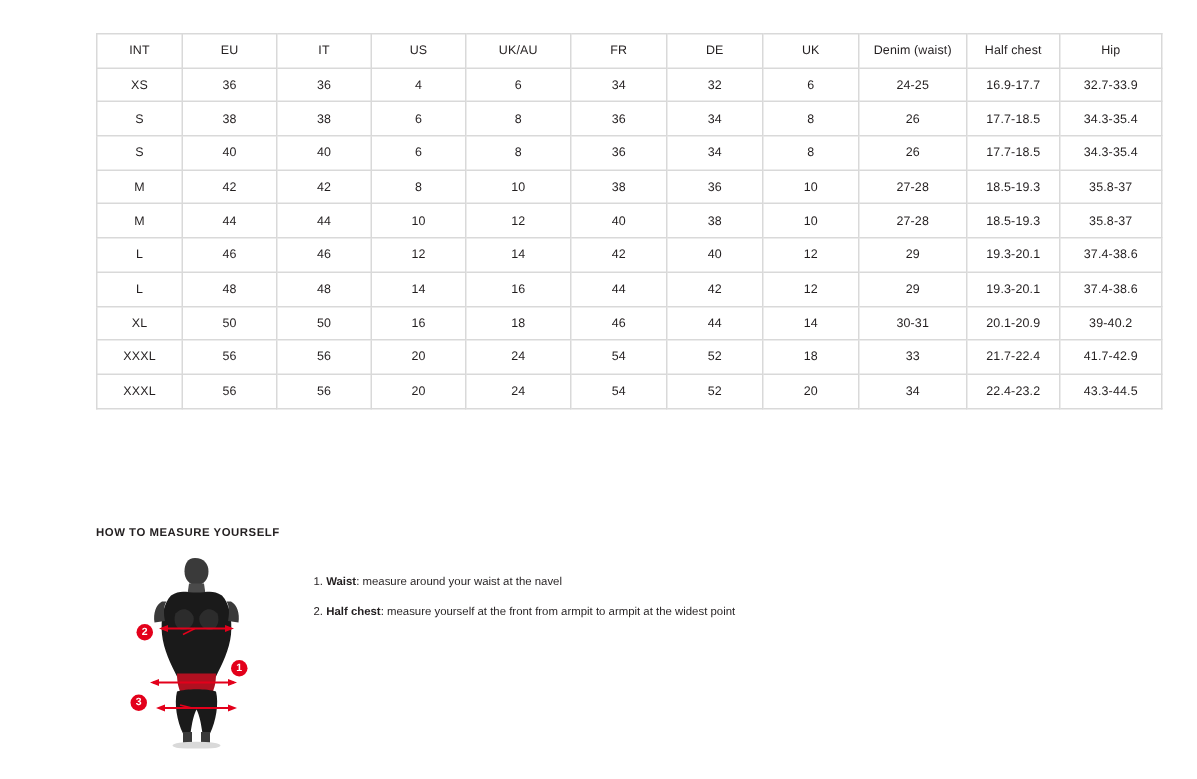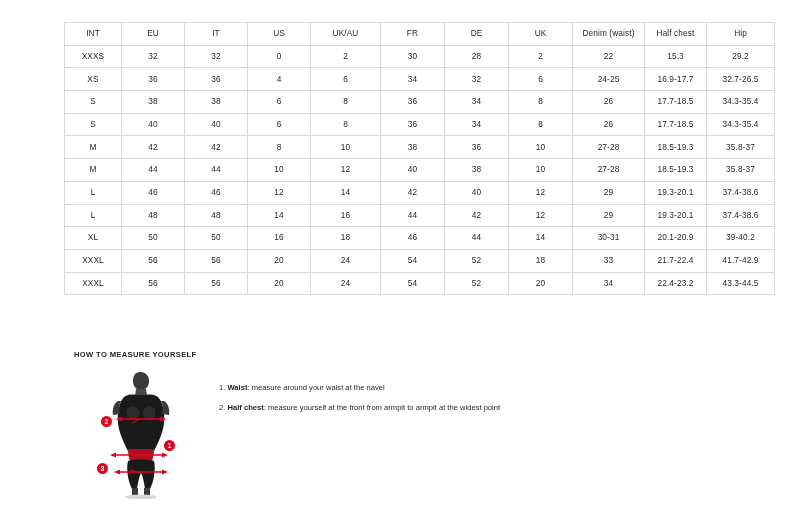--- a/index.html
+++ b/index.html
@@ -60,21 +60,20 @@
   col.c8 { width: 72px; }
   col.c9 { width: 62px; }
   col.c10 { width: 68px; }
 
   
   .howto {
     position: absolute;
     left: 64px;
     top: 350px;
     width: 680px;
-    margin-left: 10px;
   }
   .howto-title {
     font-size: 7.6px;
     font-weight: bold;
     letter-spacing: 0.35px;
     color: #231f20;
     margin: 0 0 8px 0;
   }
   .howto-body {
     position: relative;
@@ -152,44 +151,31 @@
           <td>FR</td>
           <td>DE</td>
           <td>UK</td>
           <td>Denim (waist)</td>
           <td>Half chest</td>
           <td>Hip</td>
         </tr>
       </thead>
       <tbody>
         <tr>
-          <td>XXXS</td>
-          <td>32</td>
-          <td>32</td>
-          <td>0</td>
-          <td>2</td>
-          <td>30</td>
-          <td>28</td>
-          <td>2</td>
-          <td>22</td>
-          <td>15.3</td>
-          <td>29.2</td>
-        </tr>
-        <tr>
           <td>XS</td>
           <td>36</td>
           <td>36</td>
           <td>4</td>
           <td>6</td>
           <td>34</td>
           <td>32</td>
           <td>6</td>
           <td>24-25</td>
           <td>16.9-17.7</td>
-          <td>32.7-26.5</td>
+          <td>32.7-33.9</td>
         </tr>
         <tr>
           <td>S</td>
           <td>38</td>
           <td>38</td>
           <td>6</td>
           <td>8</td>
           <td>36</td>
           <td>34</td>
           <td>8</td>

